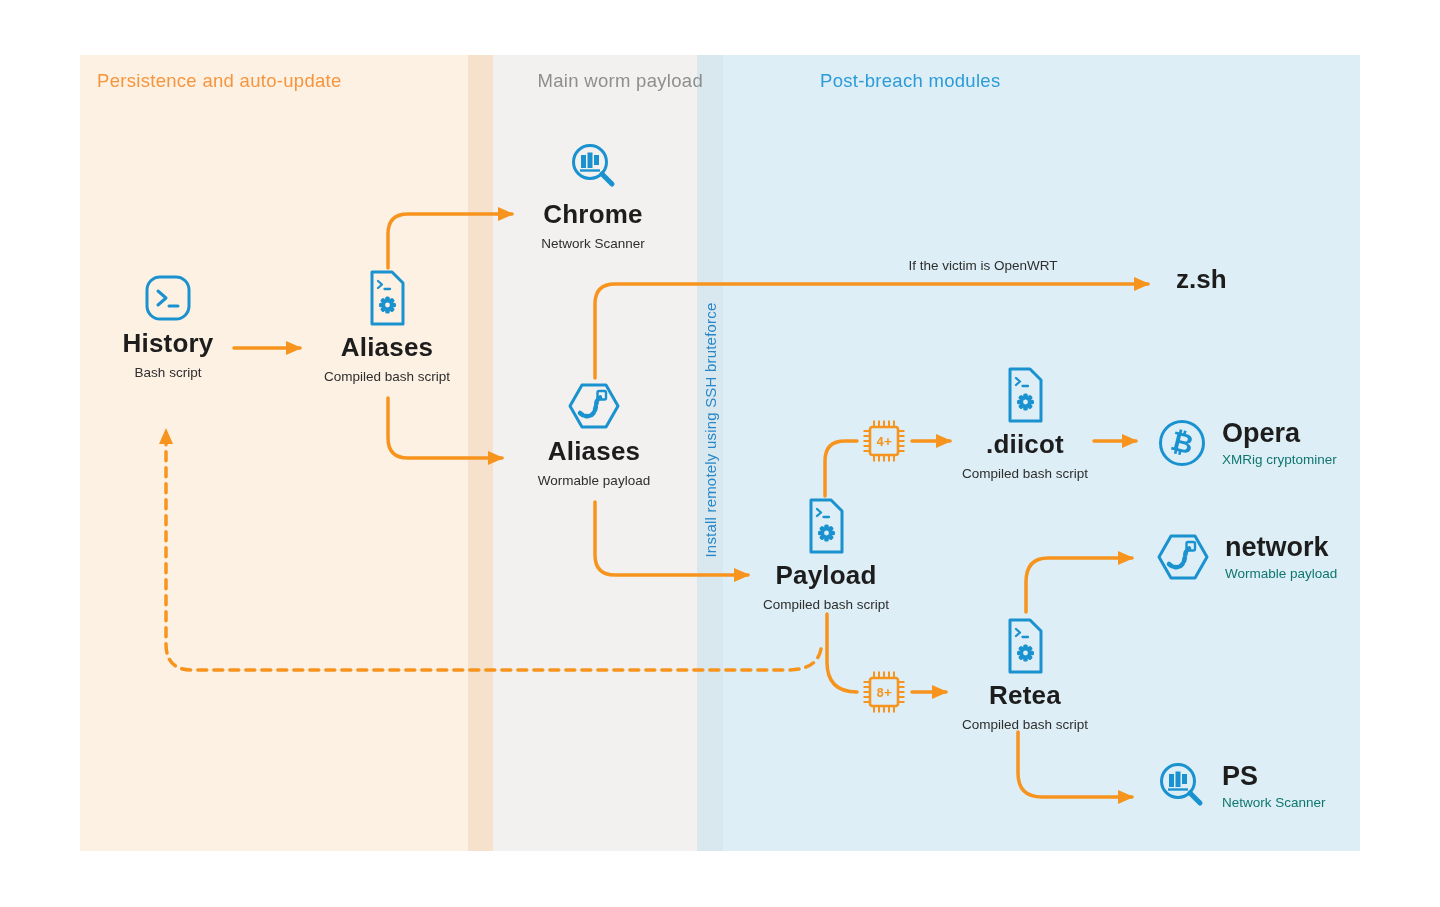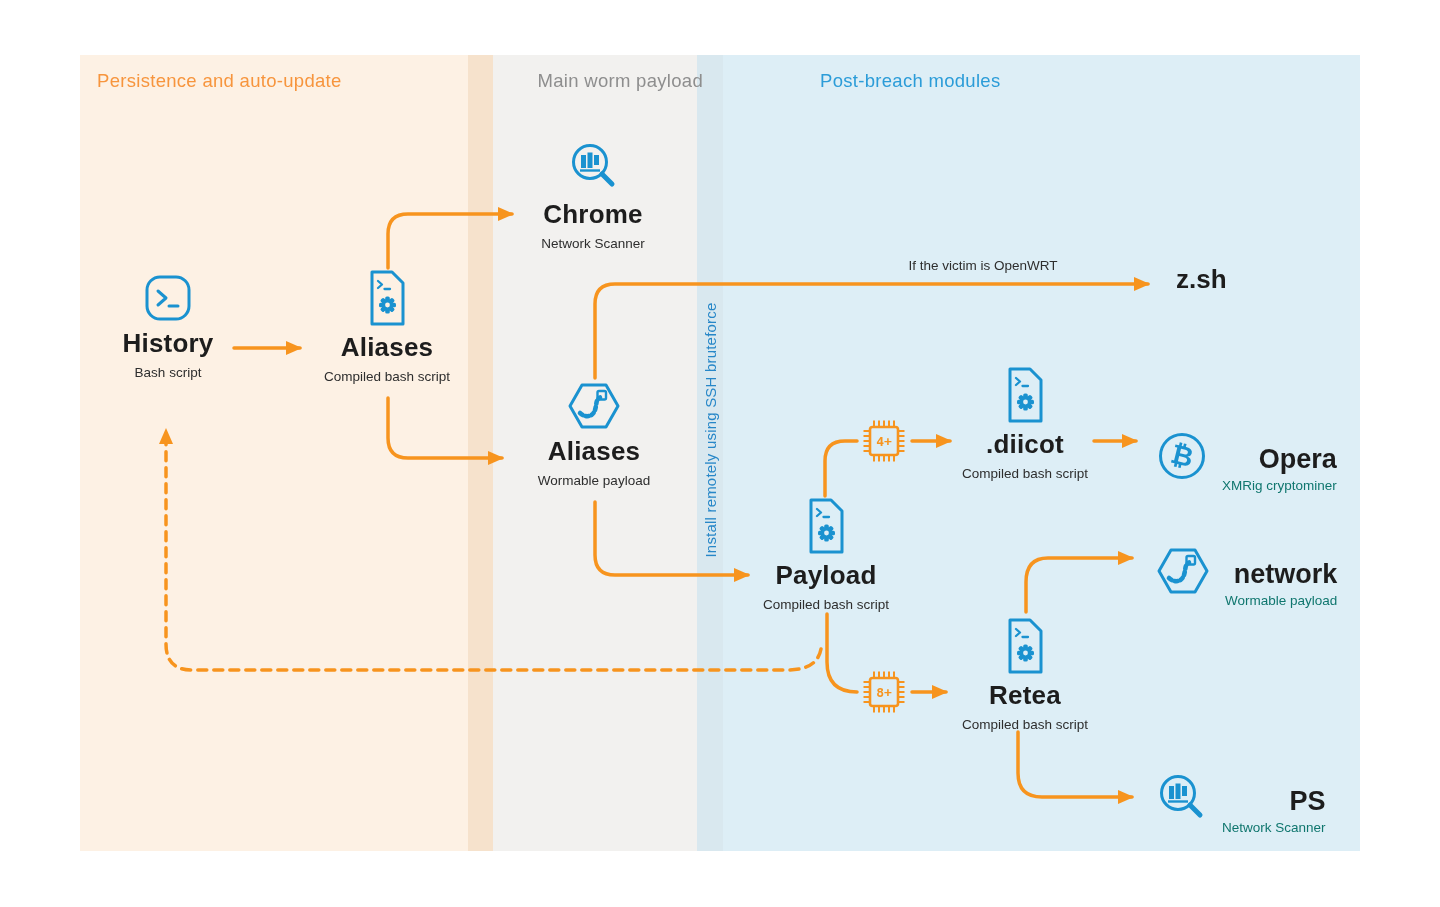--- a/index.html
+++ b/index.html
@@ -23,21 +23,21 @@
     transform:translate(-50%,-50%) rotate(-90deg); text-align:center;
     color:#2787c8; font-size:15px; font-weight:500; letter-spacing:.2px; white-space:nowrap; }
 
   
   .node { position:absolute; width:160px; text-align:center; }
   .node .icn { display:block; margin:0 auto; }
   .node .label { margin-top:7px; font-size:26px; font-weight:700; color:#1d1d1d; letter-spacing:.2px; line-height:1.1; }
   .node .sub { margin-top:7px; font-size:13.5px; color:#2e2e2e; }
 
   .side-node { position:absolute; display:flex; align-items:center; gap:15px; }
-  .side-node .txt { text-align:right;margin-top:27px; }
+  .side-node .txt { text-align:left; }
   .side-node .label { font-size:27px; font-weight:700; color:#1d1d1d; line-height:1.05; }
   .side-node .sub { margin-top:5px; font-size:13.5px; color:#0f766e; }
 
   .zsh-label { position:absolute; left:1176px; top:264px; font-size:26px; font-weight:700; color:#1d1d1d;text-align:right; }
 
   .edge-label { position:absolute; left:870px; top:258px; width:226px; text-align:center;
     font-size:13.5px; color:#2e2e2e; }
 
   .chip { position:absolute; width:48px; height:48px; }
 

